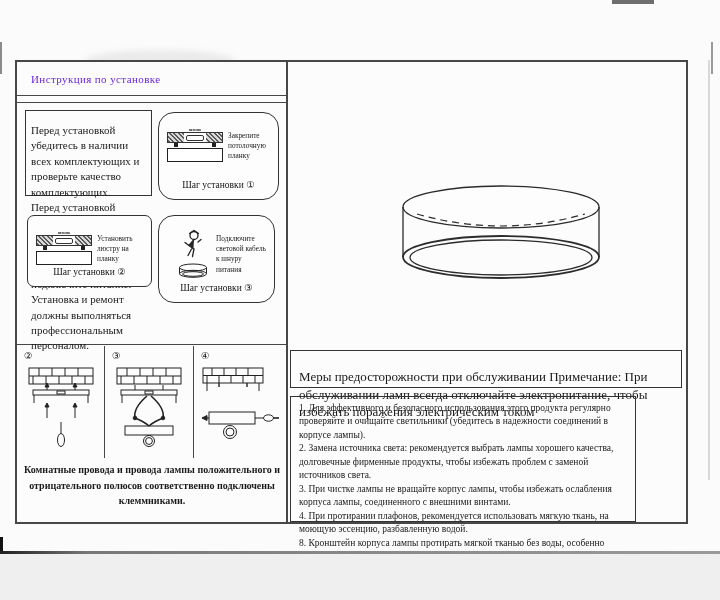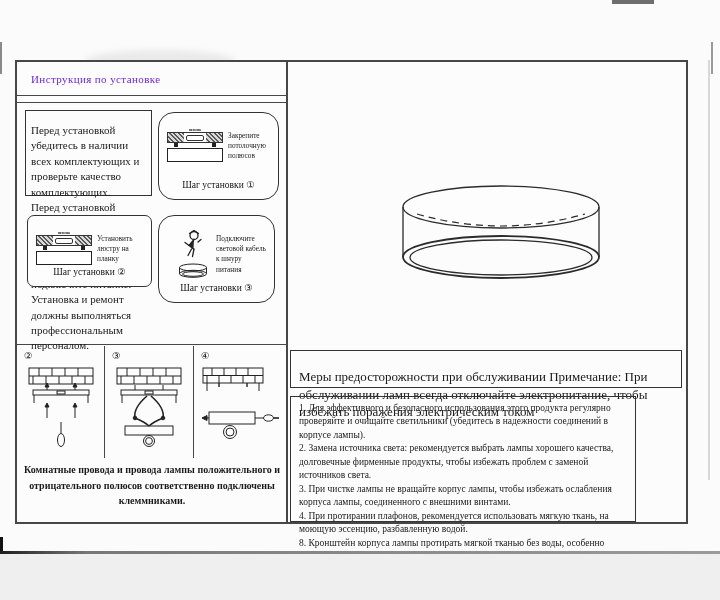--- a/index.html
+++ b/index.html
@@ -119,21 +119,21 @@
                 <div class="ico-gap">
                   <div class="ico-pill"></div>
                 </div>
               </div>
             <div class="ico-bolts">
                 <span class="bolt b1"></span>
                 <span class="bolt b2"></span>
               </div>
             <div class="ico-plate"></div>
           </div>
-          <div class="step-label">Закрепите потолочную полюсов</div>
+          <div class="step-label">Закрепите потолочную планку</div>
         </div>
         <div class="step-caption">
           <span>Шаг установки</span>
           <span class="circled">①</span>
         </div>
       </div>
 
       <div class="step-box step2">
         <div class="step-body">
           <div class="bracket-icon">

